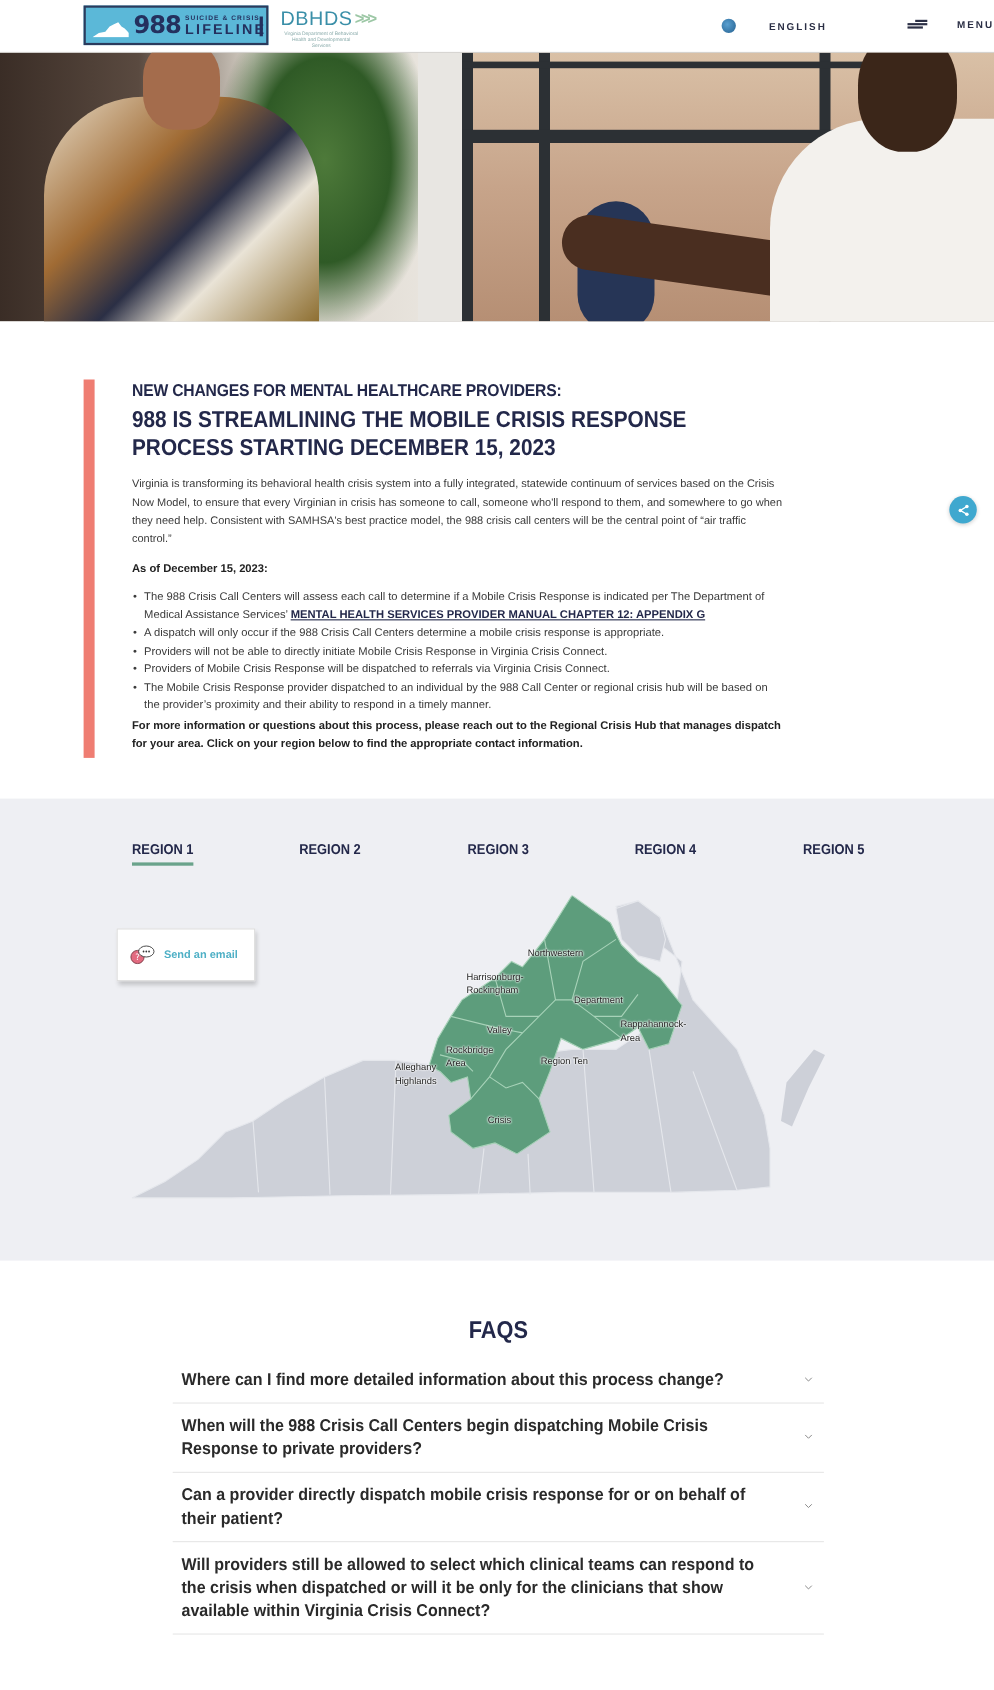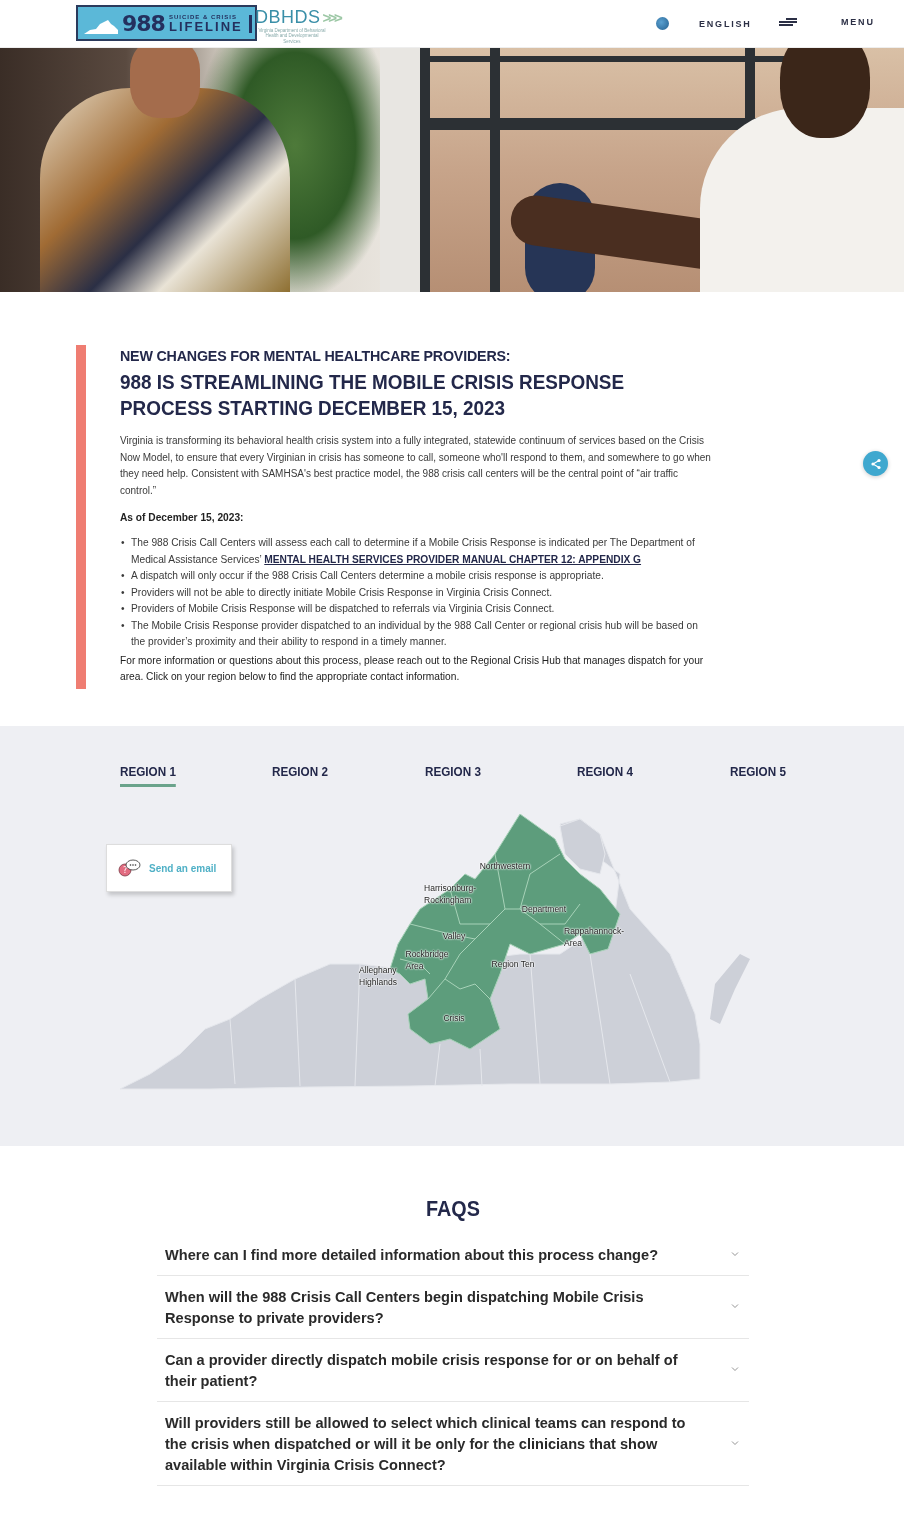--- a/index.html
+++ b/index.html
@@ -1,34 +1,34 @@
 <!DOCTYPE html>
 <html><head>
 <meta charset="utf-8">
 <style>
   * { box-sizing: border-box; margin: 0; padding: 0; }
   body { width: 904px; height: 1536px; background: #ffffff; font-family: "Liberation Sans", sans-serif; color: #333; position: relative; overflow: hidden; }
 
   
   .header { height: 48px; background: #fff; position: relative; border-bottom: 1px solid #eee; }
-  .logo-988 { position: absolute; left: 76px; top: 5px; width: 181px; height: 36px; background: #5bb8d8; border: 2px solid #2b3a5c; display: flex; align-items: center; padding-left: 6px; }
+  .logo-988 { position: absolute; left: 76px; top: 5px; width: 168px; height: 36px; background: #5bb8d8; border: 2px solid #2b3a5c; display: flex; align-items: center; padding-left: 6px; }
   .logo-988 .va-shape { width: 34px; height: 14px; margin-top: 8px; }
   .logo-988 .num { font-family: "DejaVu Sans", sans-serif; font-weight: bold; font-size: 22px; color: #24305e; letter-spacing: -1px; margin-left: 4px; }
   .logo-988 .txt { display: flex; flex-direction: column; margin-left: 4px; line-height: 1; }
   .logo-988 .txt .small { font-size: 6px; color: #24305e; letter-spacing: 1px; font-weight: bold; }
   .logo-988 .txt .big { font-size: 13px; font-weight: bold; color: #24305e; letter-spacing: 2px; }
   .logo-988 .bar { position: absolute; right: 3px; top: 8px; width: 3px; height: 18px; background: #24305e; }
   .logo-dbhds { position: absolute; left: 255px; top: 7px; width: 100px; height: 34px; }
   .logo-dbhds .name { font-size: 18px; color: #3a8fa8; letter-spacing: 0.5px; font-family: "Liberation Sans", sans-serif; display: flex; align-items: center; }
   .logo-dbhds .arrows { color: #9cc7a5; font-weight: bold; font-size: 15px; margin-left: 2px; letter-spacing: -3px; }
   .logo-dbhds .sub { font-size: 4.5px; color: #8aa; line-height: 1.2; text-align: center; width: 70px; margin-left: 2px; }
   .lang { position: absolute; left: 656px; top: 17px; display: flex; align-items: center; gap: 5px; cursor: pointer; }
   .globe { width: 13px; height: 13px; border-radius: 50%; background: radial-gradient(circle at 40% 40%, #5aa0d0, #235f8f); }
   .lang span, .menu span { font-size: 9px; font-weight: bold; letter-spacing: 1.8px; color: #2b2f45; padding-left: 25px; }
-  .menu { position: absolute; left: 779px; top: 17px; display: flex; align-items: flex-start; gap: 19px; cursor: pointer; }
+  .menu { position: absolute; left: 825px; top: 17px; display: flex; align-items: flex-start; gap: 2px; cursor: pointer; }
   .hamb { width: 18px; height: 10px; position: relative; }
   .hamb i { position: absolute; height: 1.5px; background: #2b2f45; right: 0; }
   .hamb i:nth-child(1) { top: 1px; width: 11px; }
   .hamb i:nth-child(2) { top: 4px; width: 18px; }
   .hamb i:nth-child(3) { top: 7px; width: 14px; left: 0; }
 
   
   .hero { position: absolute; top: 48px; left: 0; width: 904px; height: 244px; overflow: hidden; background: #6a5e52; }
   .hero .wall { position: absolute; left: 0; top: 0; width: 420px; height: 244px; background: linear-gradient(90deg, #3a2d26 0%, #5a4a40 30%, #d8d2c8 55%, #ece8e2 100%); }
   .hero .plant { position: absolute; left: 200px; top: 0; width: 190px; height: 244px; background: radial-gradient(ellipse at 50% 40%, #4e7a3a 0%, #2f5a26 45%, rgba(40,70,30,0) 75%); }
@@ -51,21 +51,21 @@
   .accent-bar { position: absolute; left: 0; top: 0; width: 10px; height: 344px; background: #ef7d72; }
   .article .content { margin-left: 44px; width: 594px; }
   .kicker { font-family: "Liberation Sans", sans-serif; font-weight: bold; font-size: 15.5px; color: #23284a; letter-spacing: -0.2px; transform: scaleX(0.92); transform-origin: left; white-space: nowrap; margin-top: 2px; }
   .headline { font-weight: bold; font-size: 21px; line-height: 26px; color: #23284a; margin-top: 4px; transform: scaleX(0.9); transform-origin: left; width: 660px; }
   .para { font-size: 10px; line-height: 16.5px; color: #3a3a3a; margin-top: 12px; }
   .asof { font-size: 10.2px; font-weight: bold; color: #222; margin-top: 13px; }
   .bullets { list-style: none; margin-top: 12px; }
   .bullets li { font-size: 10.2px; line-height: 16.5px; color: #3a3a3a; position: relative; padding-left: 11px; }
   .bullets li::before { content: "•"; position: absolute; left: 1px; top: 0; }
   .bullets a { color: #23284a; font-weight: bold; text-decoration: underline; }
-  .closing { font-size: 10.2px; line-height: 16.5px; font-weight: normal; color: #222; margin-top: 2px; }
+  .closing { font-size: 10.2px; line-height: 16.5px; font-weight: bold; color: #222; margin-top: 2px; }
 
   
   .regions { position: absolute; top: 726px; left: 0; width: 904px; height: 420px; background: #eeeff3; }
   .tabs { position: absolute; top: 38px; left: 120px; width: 670px; height: 30px; }
   .tab { position: absolute; top: 0; font-weight: bold; font-size: 13px; color: #23284a; transform: scaleX(0.9); transform-origin: left; cursor: pointer; white-space: nowrap; }
   .tab.active::after { content: ""; position: absolute; left: 0; right: 0; top: 20px; height: 3px; background: #6aa38b; }
   .email-card { position: absolute; left: 106px; top: 118px; width: 126px; height: 48px; background: #fff; border: 1px solid #ddd; box-shadow: 2px 3px 4px rgba(0,0,0,0.18); display: flex; align-items: center; padding-left: 10px; gap: 8px; cursor: pointer; }
   .email-card span { font-size: 10px; font-weight: bold; color: #4fb0c6; }
   .map { position: absolute; left: 110px; top: 88px; width: 660px; height: 290px; }
   .map-label { position: absolute; font-size: 8.5px; color: #1e1e1e; text-align: left; line-height: 12px; text-shadow: 0 0 2px #fff, 0 0 2px #fff, 0 0 2px #fff; white-space: nowrap; transform: translateX(-50%); cursor: pointer; }

